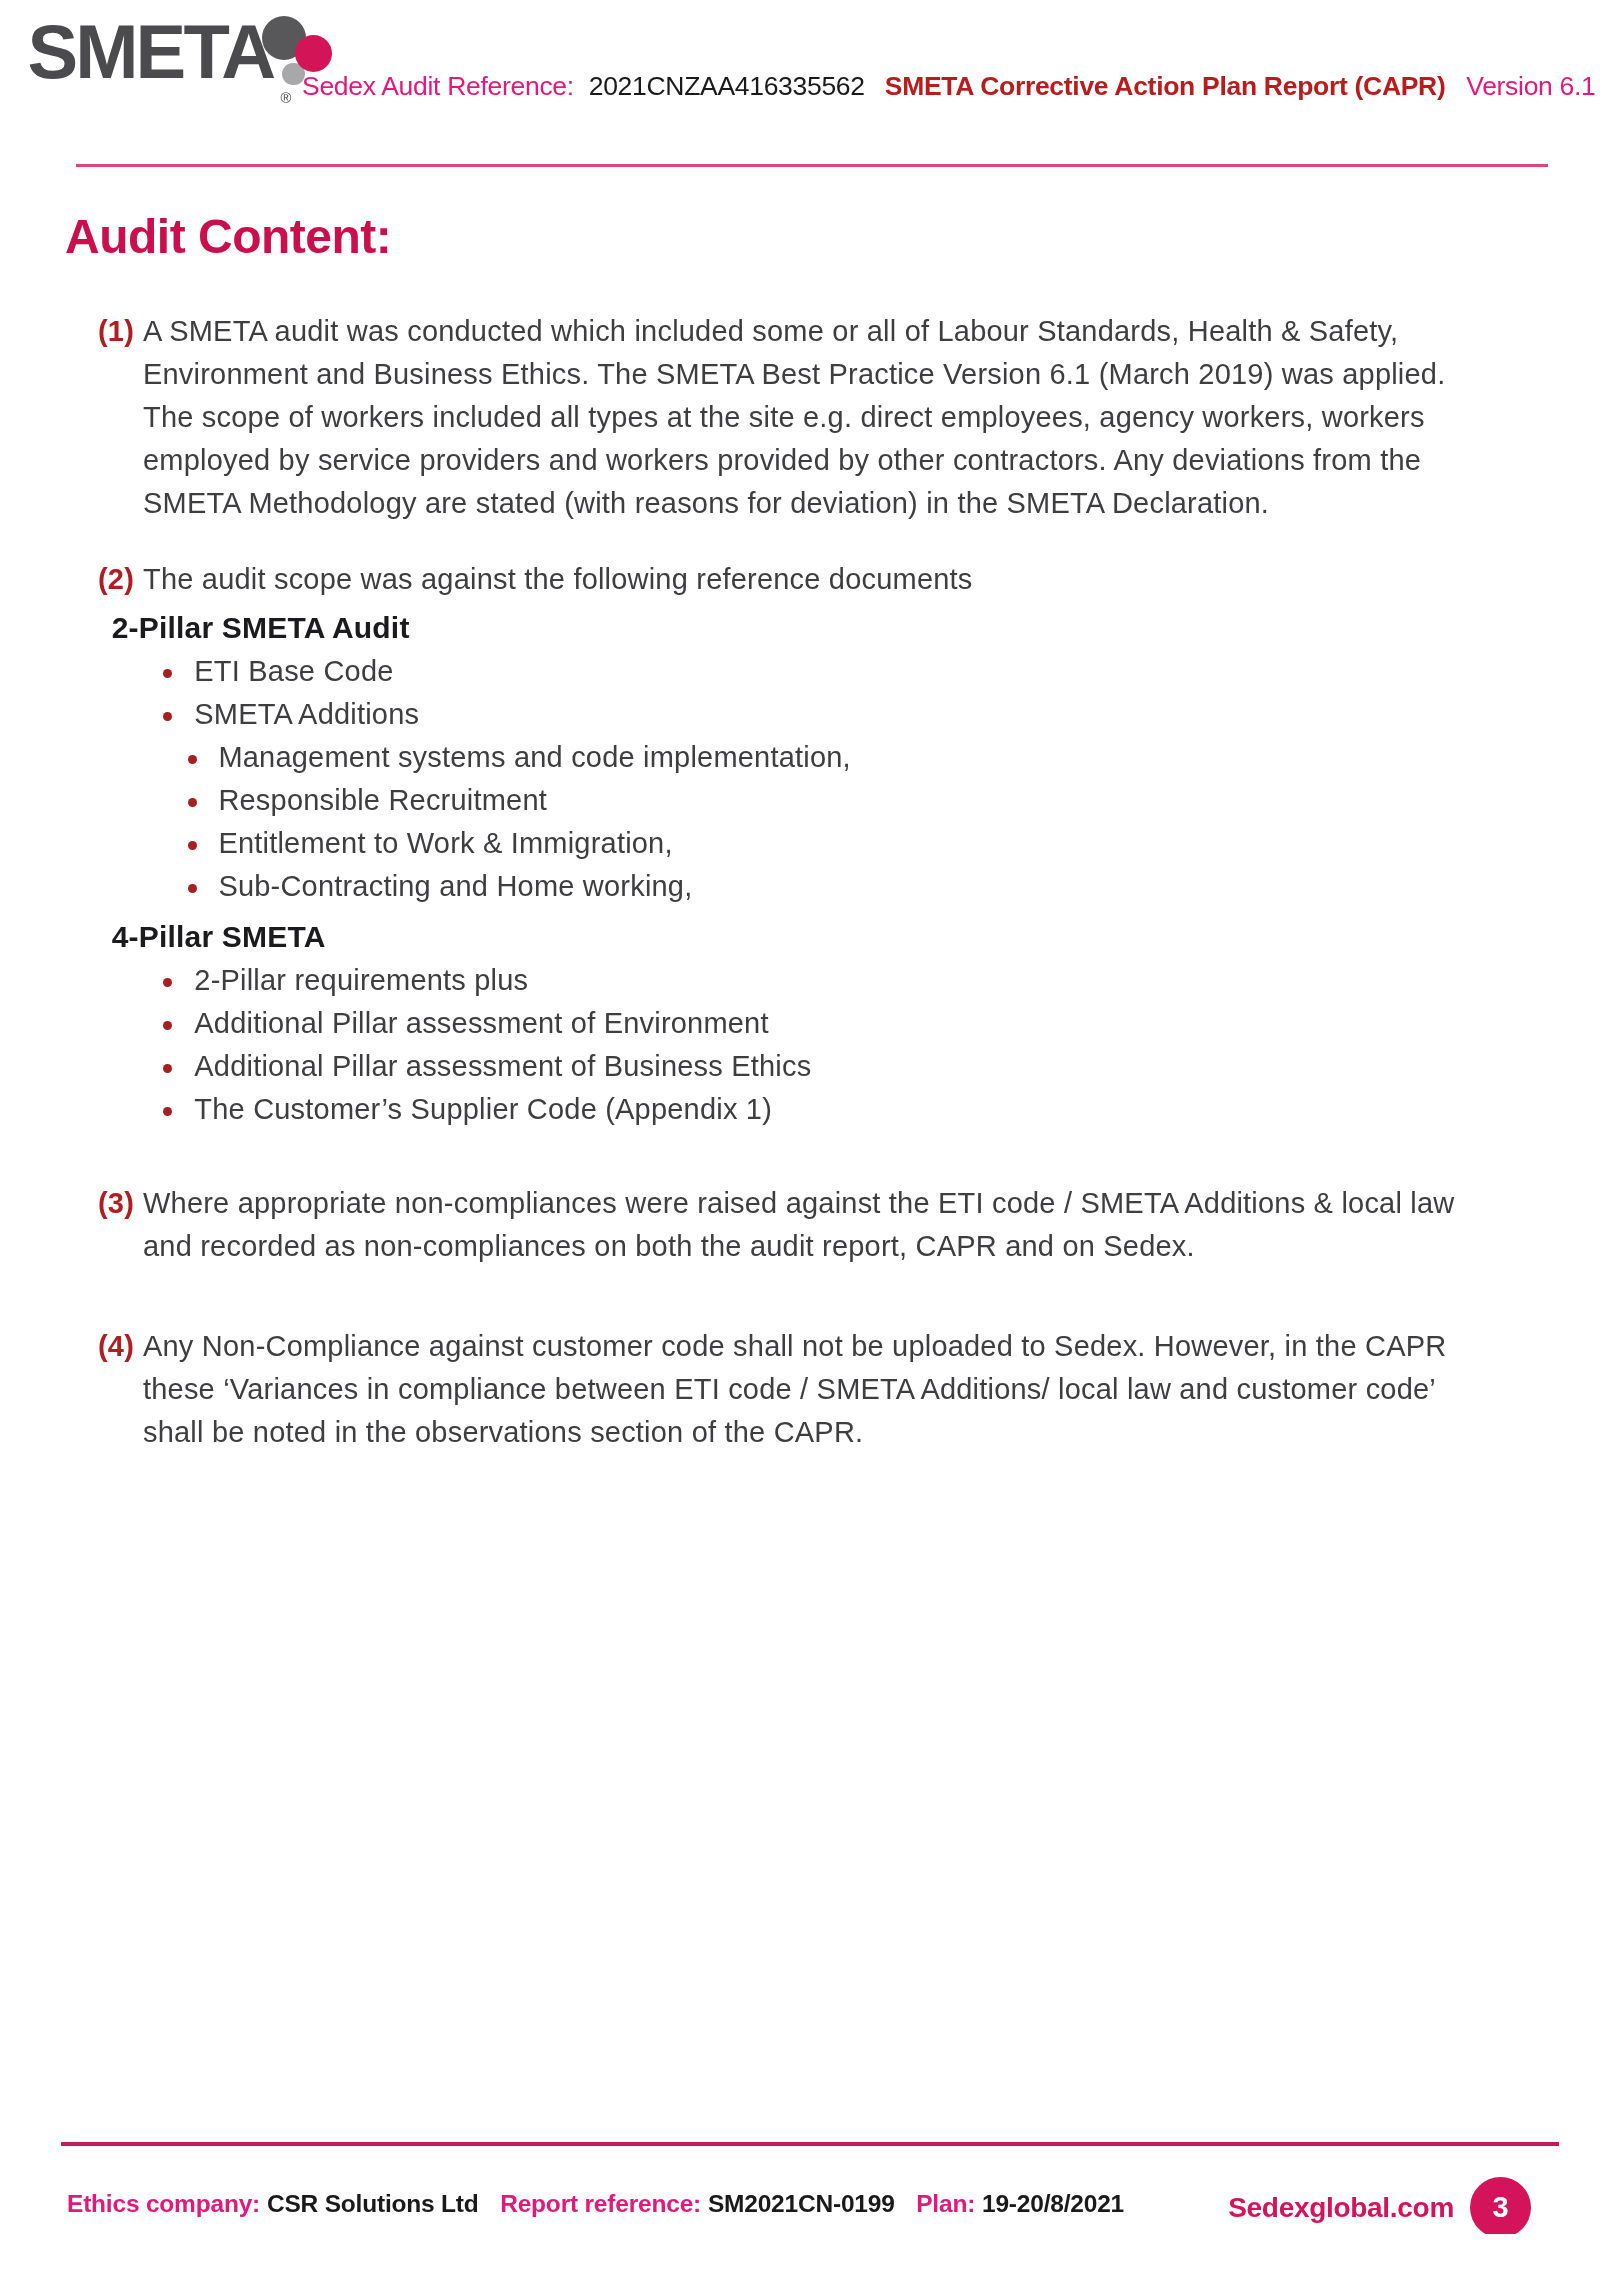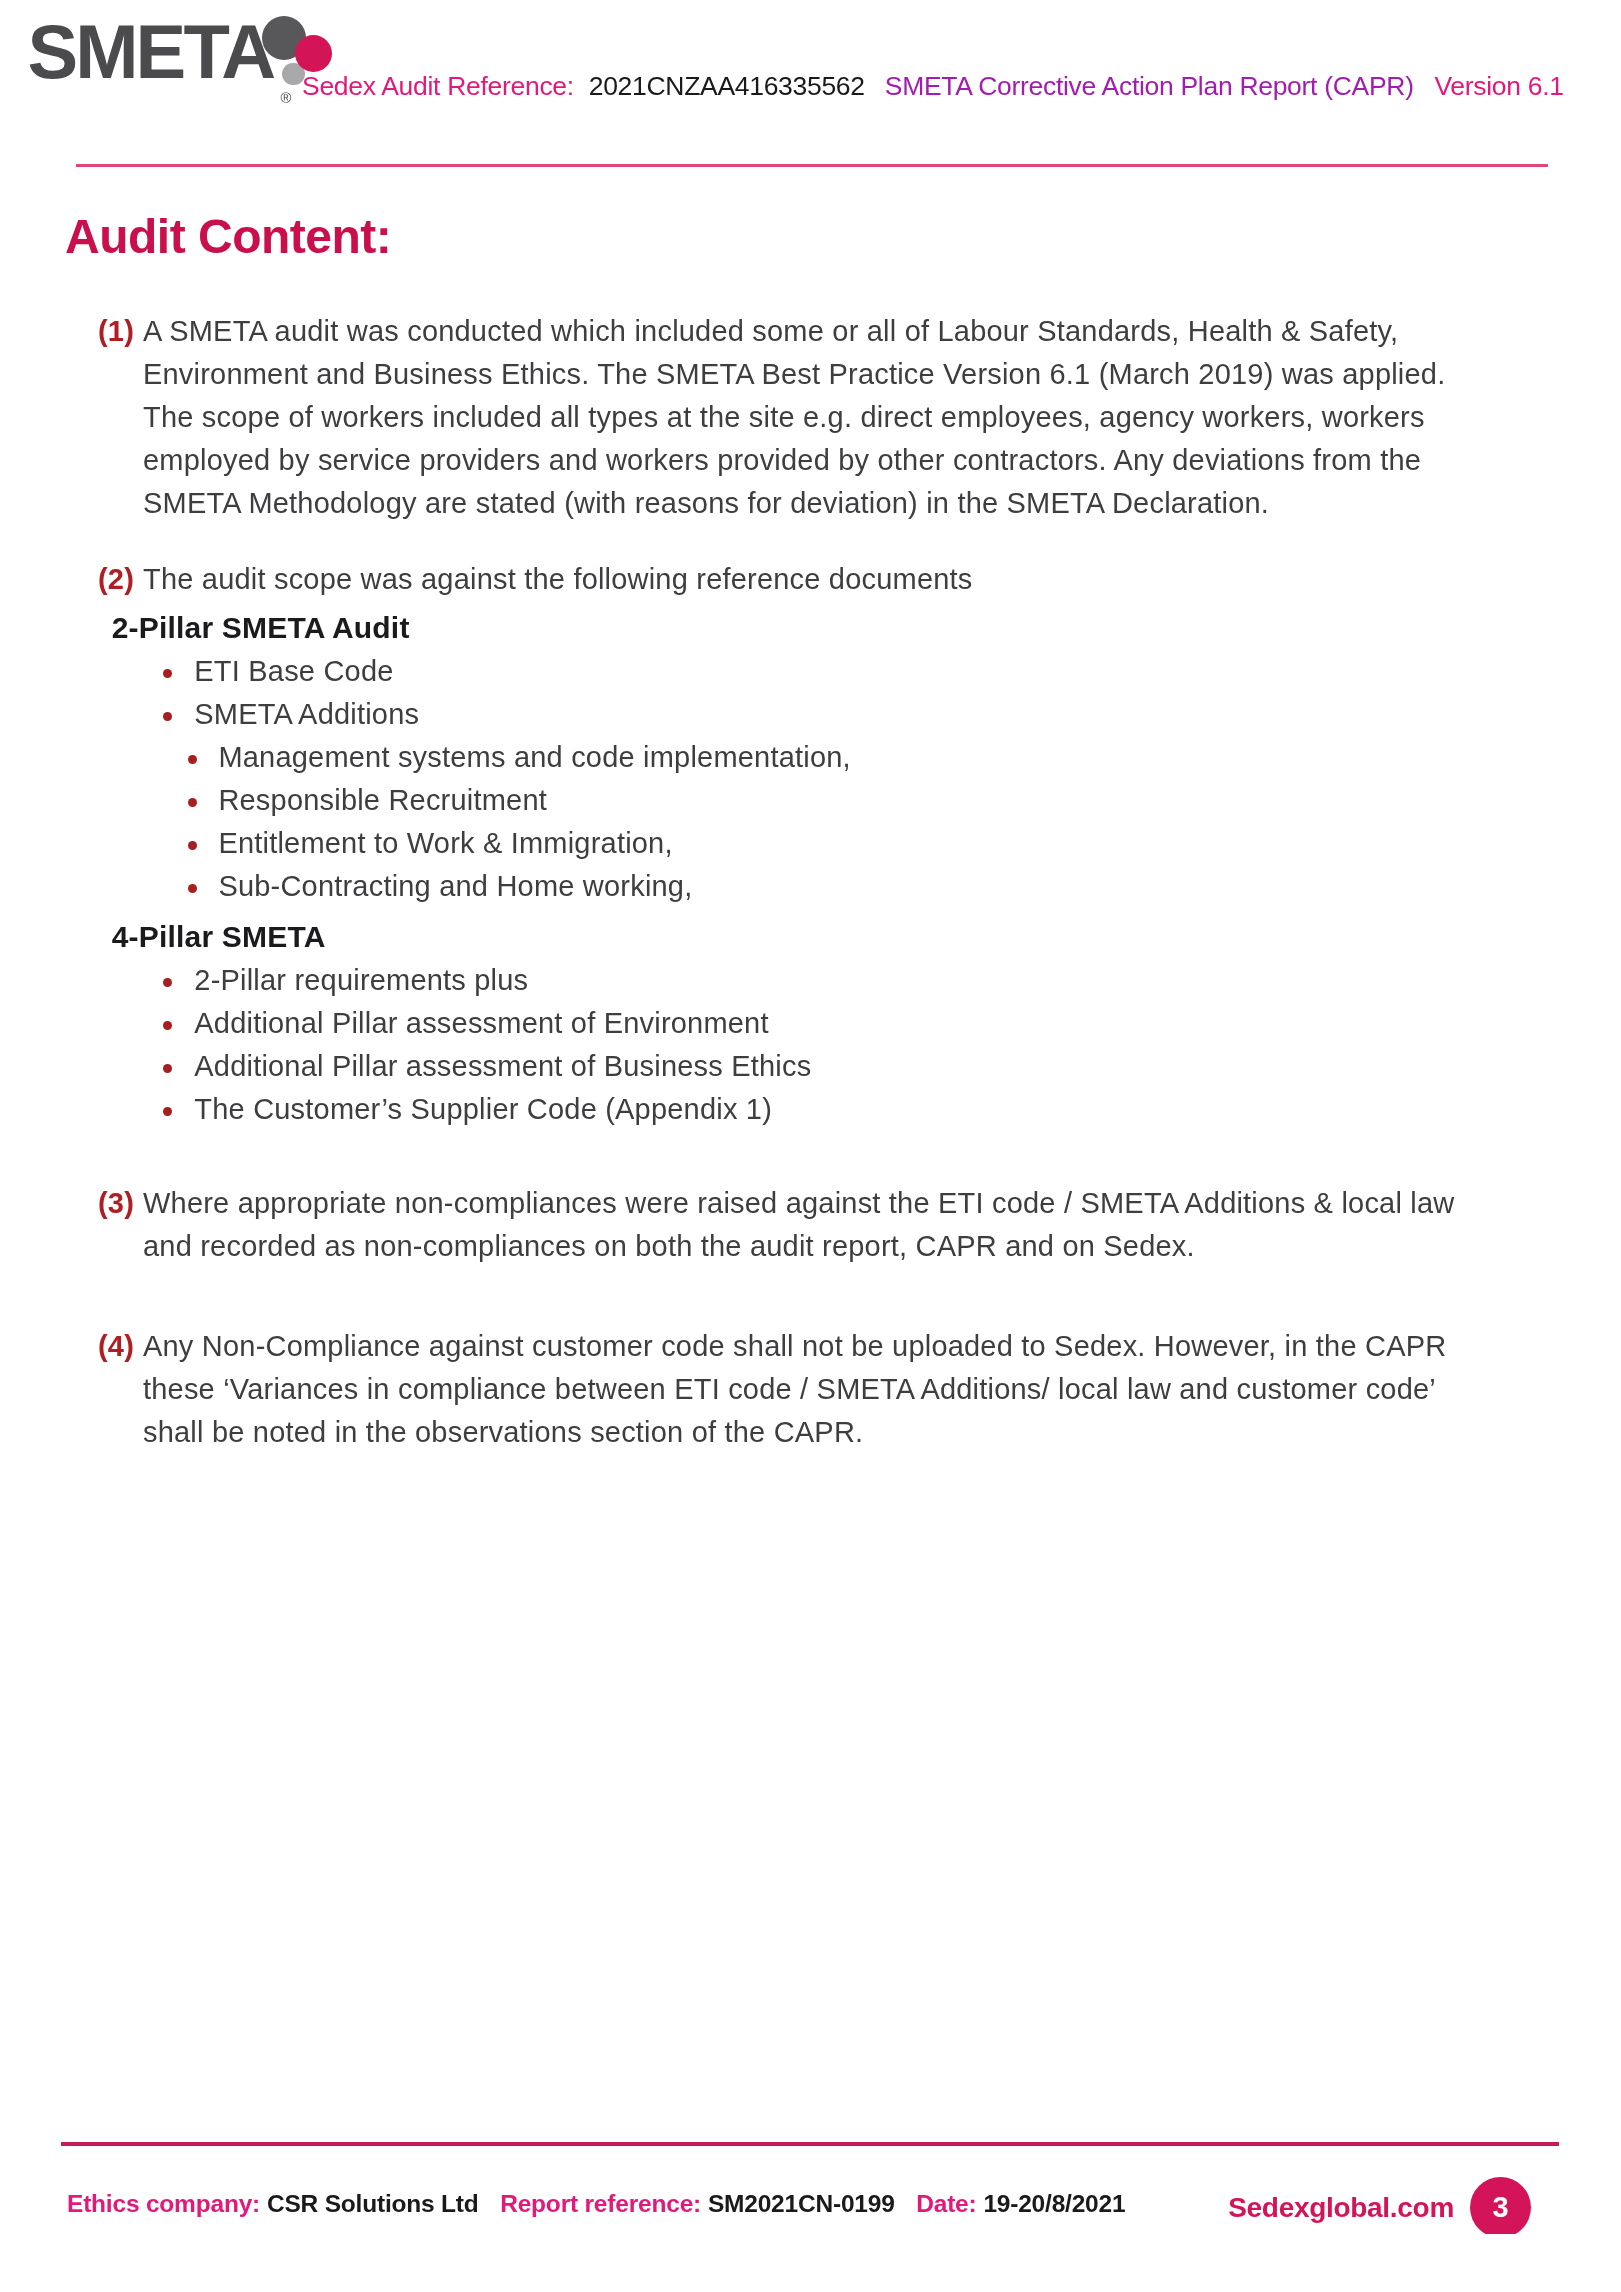--- a/index.html
+++ b/index.html
@@ -20,21 +20,21 @@
   .dot-large{left:235px;top:7.8px;width:44px;height:44px;background:#58585a;z-index:1;}
   .dot-small{left:255px;top:55px;width:22.5px;height:22.5px;background:#a8a8aa;z-index:2;}
   .dot-pink{left:268px;top:27.4px;width:37px;height:37px;background:#d31558;z-index:3;}
   .reg-mark{position:absolute;left:253px;top:82px;font-size:14.7px;color:#4b4b4d;}
   .header-ref{
     position:absolute;left:302px;top:71px;font-size:26.5px;letter-spacing:-0.3px;
     color:#1a1a1a;white-space:nowrap;
   }
   .header-ref .lbl{color:#e3187b;}
   .header-ref .val{color:#1a1a1a;margin-left:7.8px;margin-right:13px;}
-  .header-ref .rpt{color:#a21caf;font-weight:400;margin-right:13.7px;}
+  .header-ref .rpt{color:#b91c1c;font-weight:700;margin-right:13.7px;}
   .header-ref .ver{color:#e3187b;}
   .header-rule{
     position:absolute;left:76px;top:164px;width:1472px;height:2.9px;
     background:#e0457f;
   }
   
   .page-title{
     position:absolute;left:65px;top:209px;
     font-size:48px;font-weight:700;color:#c9104c;letter-spacing:-0.5px;
   }
@@ -174,21 +174,21 @@
     <div class="para mt-p4">
       <span class="num">(4)</span>
       <span class="ptext">Any Non-Compliance against customer code shall not be uploaded to Sedex. However, in the CAPR these ‘Variances in compliance between ETI code / SMETA Additions/ local law and customer code’ shall be noted in the observations section of the CAPR.</span>
     </div>
 
   </div>
 
   <div class="footer-rule"></div>
 
   <div class="footer-left">
-    <span class="flbl">Ethics company:</span><span class="fval">CSR Solutions Ltd</span><span class="flbl">Report reference:</span><span class="fval">SM2021CN-0199</span><span class="flbl">Date:</span><span class="fval">19-20/8/2021</span>
+    <span class="flbl">Ethics company:</span><span class="fval">CSR Solutions Ltd</span><span class="flbl">Report reference:</span><span class="fval">SM2021CN-0199</span><span class="flbl">Plan:</span><span class="fval">19-20/8/2021</span>
   </div>
 
   <div class="footer-site">Sedexglobal.com</div>
 
   <div class="page-badge">3</div>
 
 </div>
 
 
 </body></html>

